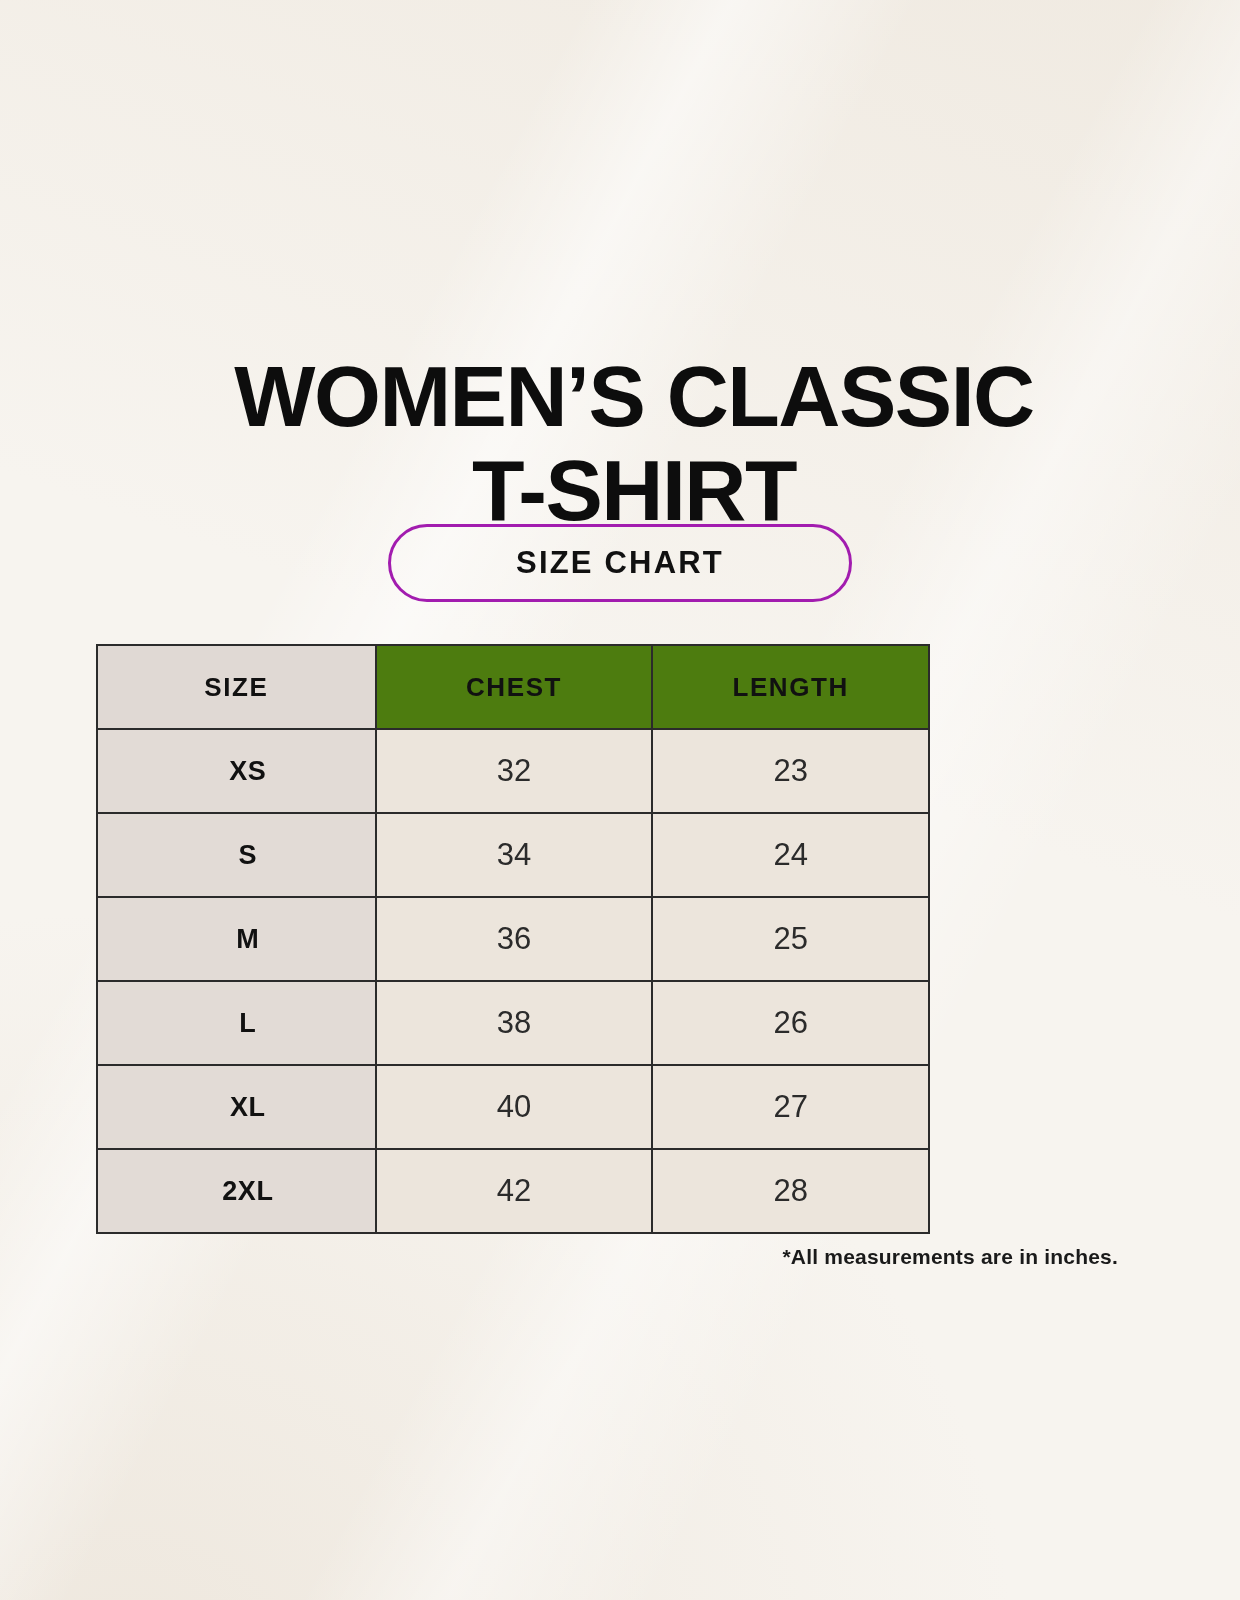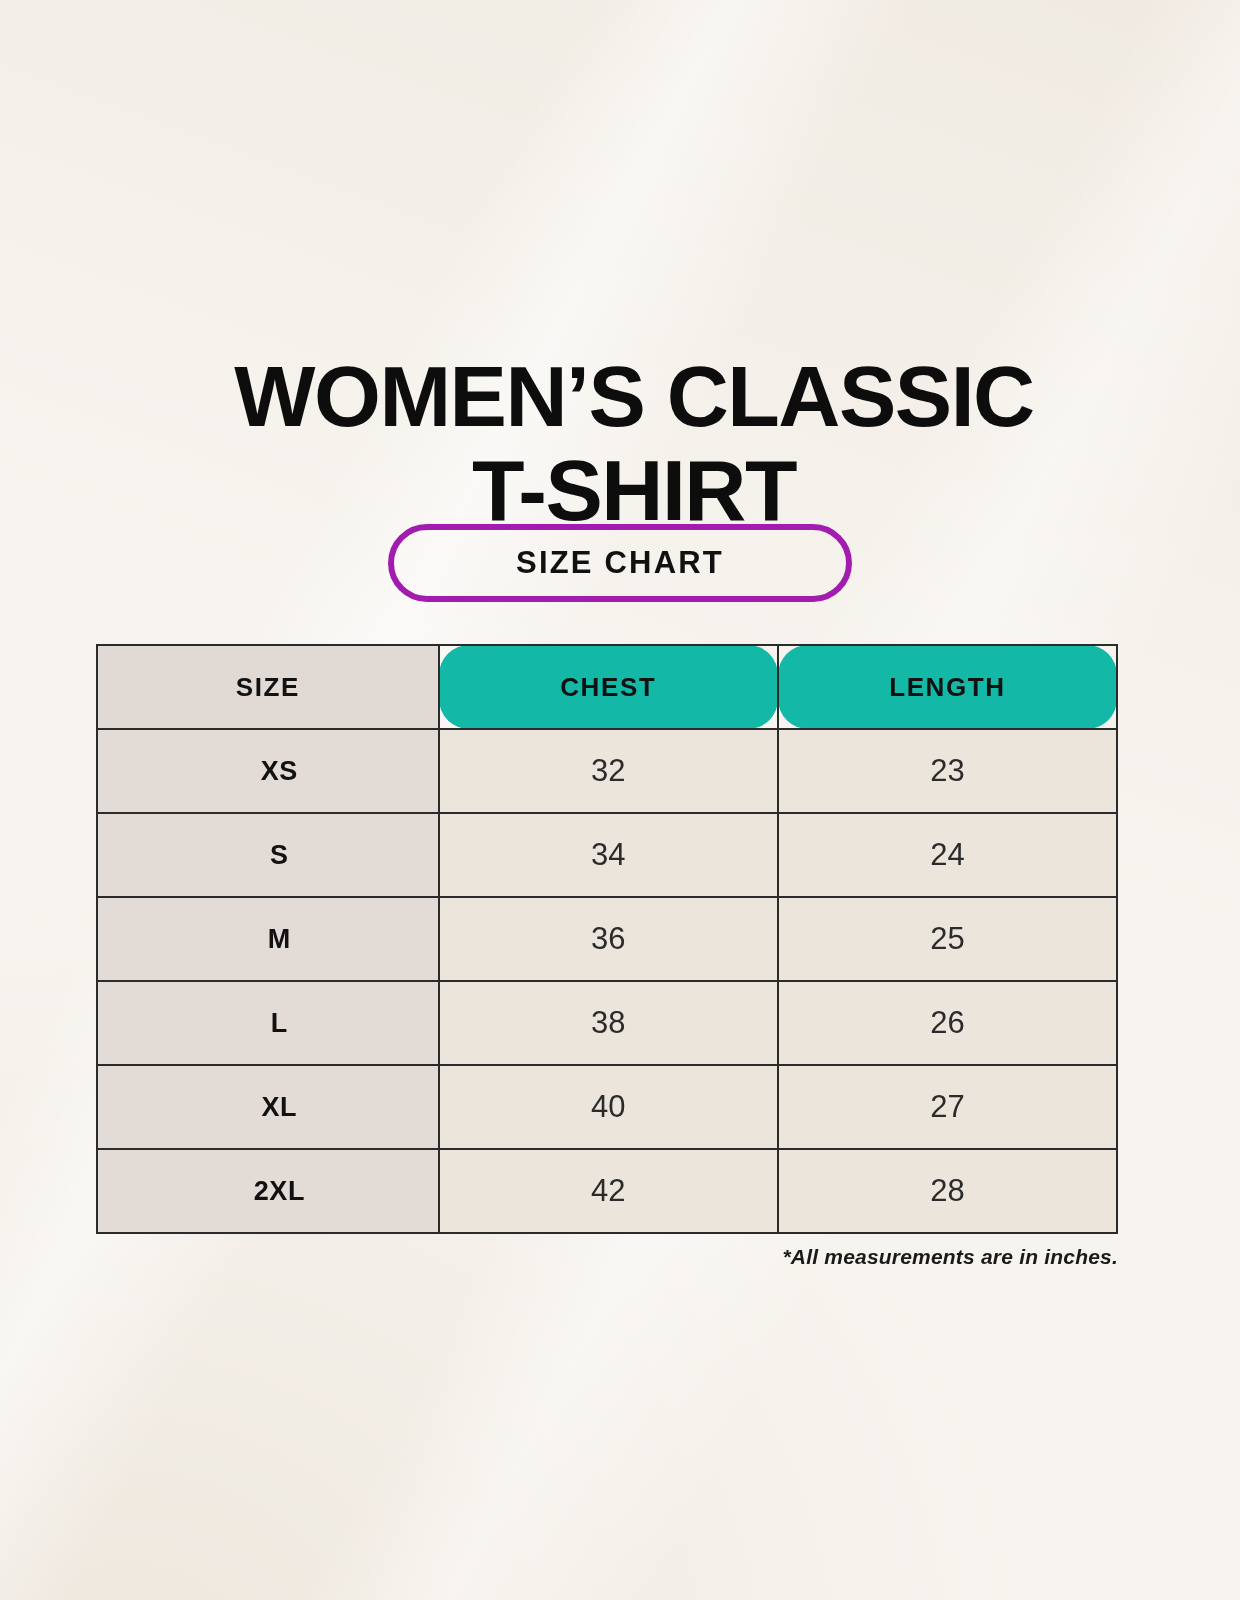--- a/index.html
+++ b/index.html
@@ -55,41 +55,41 @@
     margin-top: 10px;
   }
 
   .pill {
     position: absolute;
     left: 50%;
     transform: translateX(-50%);
     top: 524px;
     width: 464px;
     height: 78px;
-    border: 6px solid #a21caf;
+    border: 3px solid #a21caf;
     border-radius: 40px;
     display: flex;
     align-items: center;
     justify-content: center;
     background: transparent;
     box-sizing: border-box;
   }
   .pill span {
     font-size: 31px;
     font-weight: 700;
     letter-spacing: 2.2px;
     text-transform: uppercase;
     color: #111111;
   }
 
   .table-wrap {
     position: absolute;
     left: 96px;
     top: 644px;
-    width: 1022px;
+    width: 834px;
   }
 
   table.size-table {
     border-collapse: collapse;
     width: 100%;
     table-layout: fixed;
   }
   table.size-table th,
   table.size-table td {
     border: 2px solid #2b2b2b;
@@ -103,21 +103,21 @@
 
   thead th {
     font-size: 26px;
     font-weight: 700;
     letter-spacing: 1.6px;
     text-transform: uppercase;
     color: #111111;
   }
   thead th.h-size { background: #e0d9d4; }
   thead th.h-chest,
-  thead th.h-length { background: #14b8a6; border-radius: 30px; }
+  thead th.h-length { background: #4d7c0f; }
 
   tbody td.c-label {
     background: #e2dbd6;
     font-size: 27px;
     font-weight: 700;
     letter-spacing: 0.6px;
     color: #111111;
     padding-left: 24px;
   }
   tbody td.c-val {
@@ -128,21 +128,20 @@
   }
 
   .note {
     position: absolute;
     right: 122px;
     top: 1245px;
     font-size: 21px;
     font-weight: 700;
     color: #1a1a1a;
     letter-spacing: 0.2px;
-    font-style: italic;
   }
 </style>
 </head>
 <body>
 
 <div class="page">
   <div class="bg-wash"></div>
 
   <h1 class="title">
     <span class="line1">WOMEN’S CLASSIC</span>

